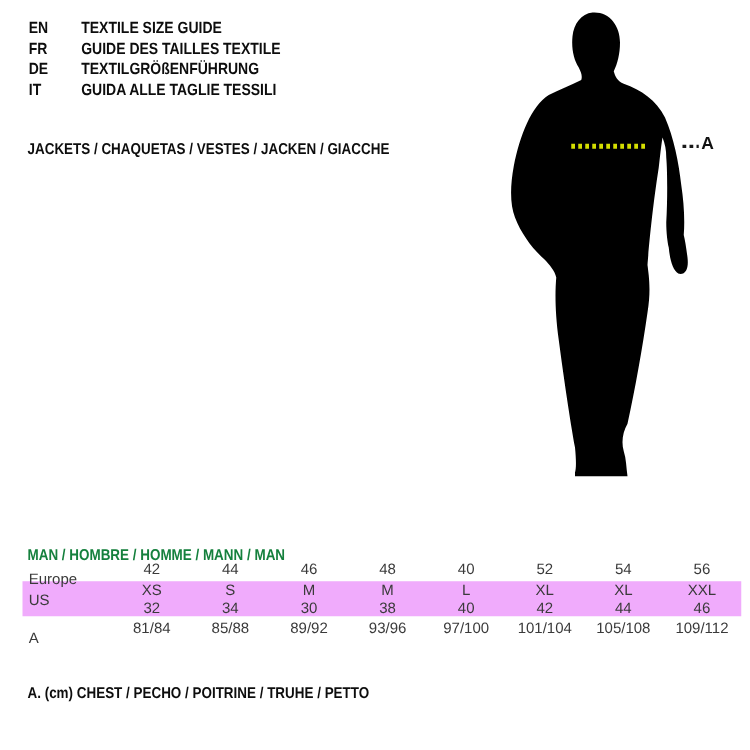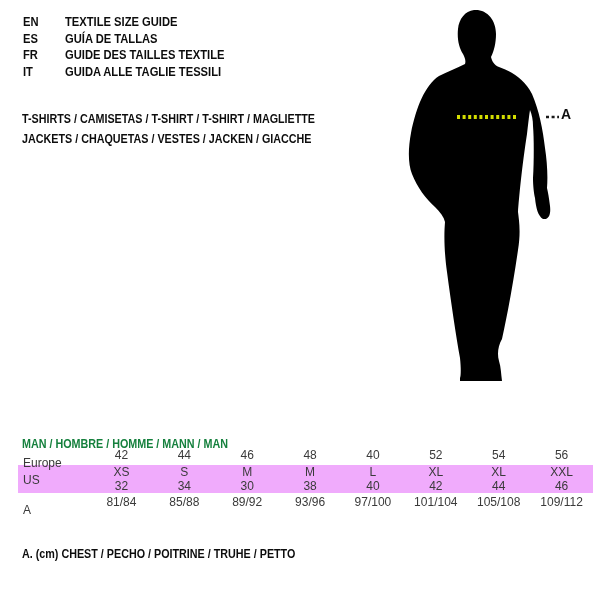--- a/index.html
+++ b/index.html
@@ -40,32 +40,31 @@
   .footnote{position:absolute;left:22px;top:547px;color:#0d0d0d;font-size:12.5px;font-weight:bold;}
 </style>
 </head>
 <body>
 
 <div class="langs">
   <div class="lang-row">
     <span class="lang-code">EN</span><span class="cond">TEXTILE SIZE GUIDE</span>
   </div>
   <div class="lang-row">
-    <span class="lang-code">ES</span><span class="cond">GUÍA DE TALLAS</span>
+    <span class="lang-code">FR</span><span class="cond">GUIDE DES TAILLES TEXTILE</span>
   </div>
   <div class="lang-row">
-    <span class="lang-code">FR</span><span class="cond">GUIDE DES TAILLES TEXTILE</span>
+    <span class="lang-code">DE</span><span class="cond">TEXTILGRÖßENFÜHRUNG</span>
   </div>
   <div class="lang-row">
     <span class="lang-code">IT</span><span class="cond">GUIDA ALLE TAGLIE TESSILI</span>
   </div>
 </div>
 
 <div class="garments">
-  <div class="garment-line"><span class="cond">T-SHIRTS / CAMISETAS / T-SHIRT / T-SHIRT / MAGLIETTE</span></div>
   <div class="garment-line"><span class="cond">JACKETS / CHAQUETAS / VESTES / JACKEN / GIACCHE</span></div>
 </div>
 
 <svg class="man-svg" viewBox="0 0 165 385" xmlns="http://www.w3.org/2000/svg">
   <path fill="#000000" d="
     M 76 4
     C 67 5 61 13 60 23
     C 59 33 61 42 65 48
     C 67 52 68 55 67 58
     C 59 62 49 66 41 70

